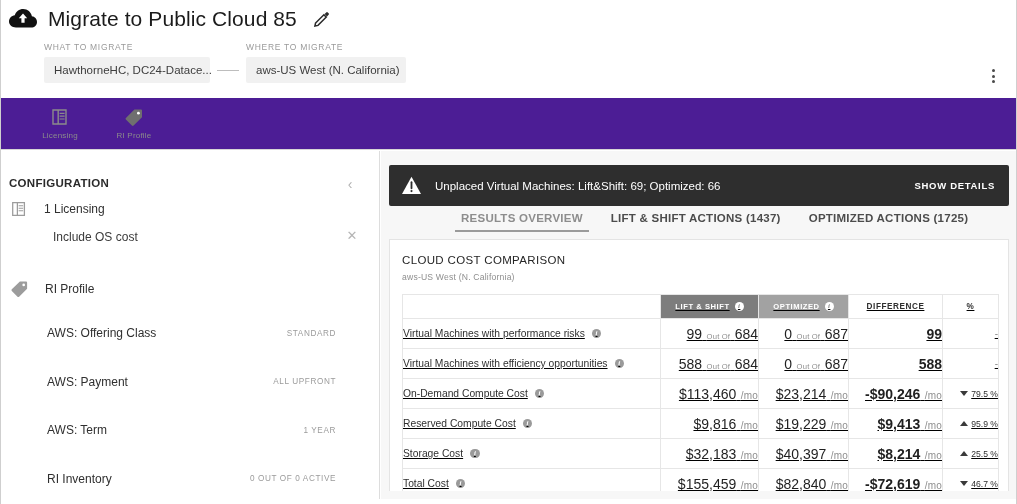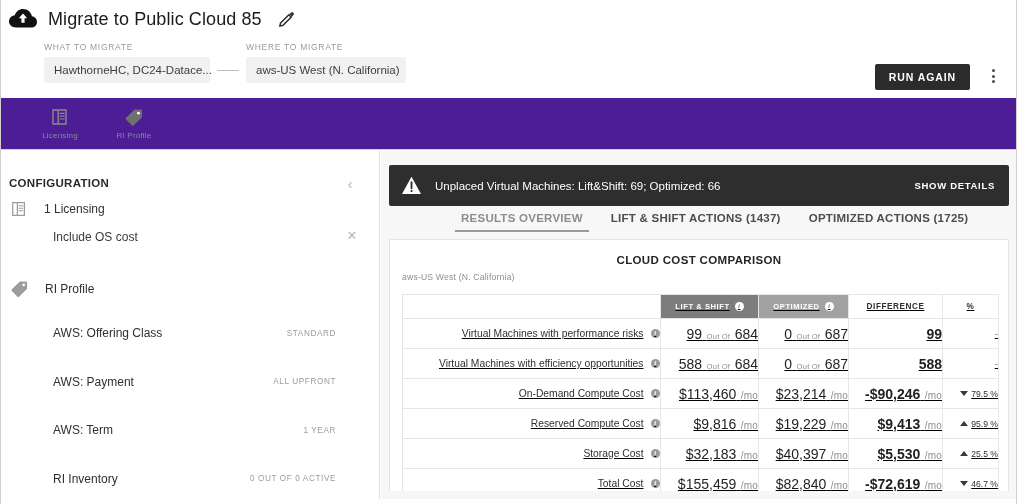--- a/index.html
+++ b/index.html
@@ -20,21 +20,21 @@
   .header {
     position: absolute; left: 0; top: 0; width: 1017px; height: 98px;
     background: #ffffff;
   }
   .title-row {
     position: absolute; left: 0; top: 0; height: 38px;
     display: flex; align-items: center; gap: 10px; padding-left: 8px;
   }
   .cloud-icon { width: 30px; height: 26px; display: block; }
   .app-title {
-    font-size: 18px; color: #1b1b1b; font-weight: 400;
+    font-size: 21px; color: #1b1b1b; font-weight: 400;
     letter-spacing: .1px; white-space: nowrap; text-align: right;
   }
   .pencil-icon { width: 18px; height: 18px; display: block; margin-left: 6px; cursor: pointer; }
 
   .fields { position: absolute; left: 44px; top: 42px; display: flex; align-items: flex-end; }
   .field-group { display: flex; flex-direction: column; }
   .field-label {
     font-size: 8.5px; letter-spacing: .7px; color: #9a9a9a;
     text-transform: uppercase; margin-bottom: 5px; font-weight: 400;
   }
@@ -109,21 +109,21 @@
   .cfg-row-ri {
     position: absolute; left: 10px; top: 128px; display: flex; align-items: center; gap: 16px;
   }
   .cfg-row-ri .cicon { width: 19px; height: 19px; display: block; }
   .cfg-row-ri .clabel { font-size: 12px; color: #303030; }
 
   .ri-list { position: absolute; left: 0; top: 158px; width: 380px; }
   .ri-item {
     position: relative; height: 48.5px; display: flex; align-items: center;
   }
-  .ri-item .rname { position: absolute; left: 53px; font-size: 12px; color: #2f2f2f; }
+  .ri-item .rname { position: absolute; left: 47px; font-size: 12px; color: #2f2f2f; }
   .ri-item .rval {
     position: absolute; right: 44px; font-size: 8.2px; color: #9b9b9b;
     letter-spacing: .6px; text-transform: uppercase; white-space: nowrap;
   }
 
   
   .right-panel {
     position: absolute; left: 381px; top: 151px; width: 764px; height: 348px;
     background: #f7f7f7;
   }
@@ -156,21 +156,21 @@
     content: ""; position: absolute; left: 8px; right: 8px; bottom: 0;
     height: 2px; background: #9b9b9b;
   }
 
   .card {
     position: absolute; left: 8px; top: 88px; width: 620px; height: 252px;
     background: #ffffff; border: 1px solid #e4e4e4; border-bottom: none;
     padding: 14px 12px 0 12px; overflow: hidden;
   }
   .card-title {
-    font-size: 11.5px; font-weight: 700; color: #262626; letter-spacing: .35px; text-align: center;
+    font-size: 11.5px; font-weight: 400; color: #262626; letter-spacing: .35px;
   }
   .card-sub { font-size: 8.6px; color: #8e8e8e; margin-top: 6px; letter-spacing: .2px; }
 
   table.cmp { border-collapse: collapse; width: 596px; margin-top: 12px; table-layout: fixed; text-decoration: underline; }
   table.cmp th, table.cmp td { border: 1px solid #e6e6e6; padding: 0; }
 
   col.c-name { width: 258px; }
   col.c-ls   { width: 98px; }
   col.c-opt  { width: 90px; }
   col.c-diff { width: 94px; }
@@ -192,21 +192,21 @@
     width: 9px; height: 9px; border-radius: 50%; background: #ffffff;
     color: #8a8a8a; font-size: 7px; line-height: 9px; text-align: center;
     font-weight: 700; font-style: italic; font-family: "Liberation Serif", serif;
     display: inline-block; flex: 0 0 auto;
   }
 
   td.cell-name {
     height: 30px; padding: 0 0 0 11px; font-size: 10.3px; color: #303030;
     white-space: nowrap; vertical-align: middle;
   }
-  .name-wrap { display: flex; align-items: center; gap: 7px; justify-content: flex-end; }
+  .name-wrap { display: flex; align-items: center; gap: 7px; }
   .info-dot-g {
     width: 9.5px; height: 9.5px; border-radius: 50%; background: #9a9a9a;
     color: #ffffff; font-size: 7px; line-height: 9.5px; text-align: center;
     font-weight: 700; font-style: italic; font-family: "Liberation Serif", serif;
     display: inline-block; flex: 0 0 auto;
   }
 
   td.cell-num {
     height: 30px; padding: 0 9px 0 6px; text-align: right; vertical-align: middle;
     white-space: nowrap;
@@ -267,21 +267,20 @@
       </div>
       <div class="arrow-sep">
           <span class="dash"></span>
         </div>
       <div class="field-group field-where">
         <div class="field-label">WHERE TO MIGRATE</div>
         <div class="field-box">aws-US West (N. California)</div>
       </div>
     </div>
 
-    <button class="run-again">RUN AGAIN</button>
     <div class="kebab">
       <span></span>
         <span></span>
         <span></span>
     </div>
   </div>
 
   <div class="tabstrip">
     <div class="tool-tab">
       <span>
@@ -525,21 +524,21 @@
             </td>
             <td class="cell-num">
               <span class="big">$32,183</span>
               <span class="sml">/mo</span>
             </td>
             <td class="cell-num">
               <span class="big">$40,397</span>
               <span class="sml">/mo</span>
             </td>
             <td class="cell-num">
-              <span class="big-b">$5,530</span>
+              <span class="big-b">$8,214</span>
               <span class="sml">/mo</span>
             </td>
             <td class="cell-pct">
               <span class="pct-wrap">
                 <span class="tri up"></span>
                 <span>25.5 %</span>
               </span>
             </td>
           </tr>
 

